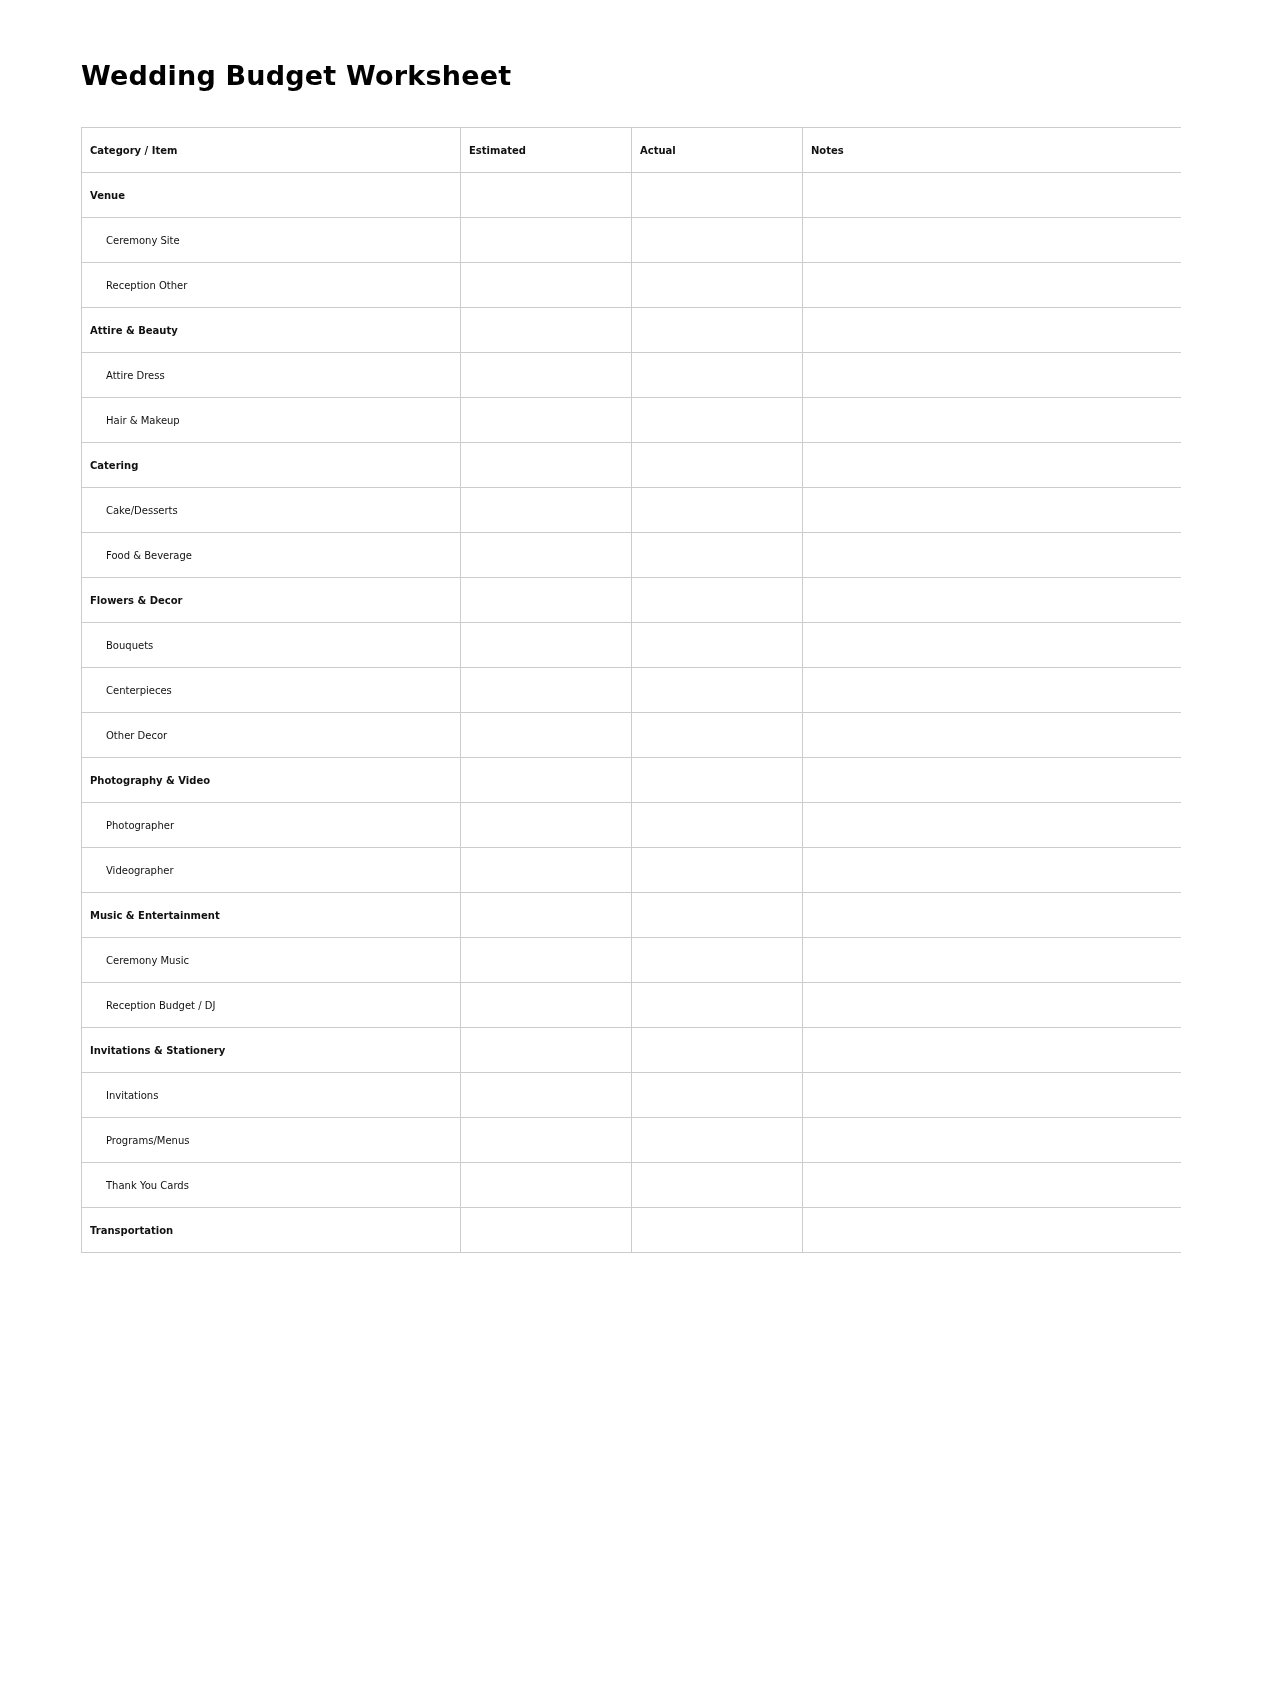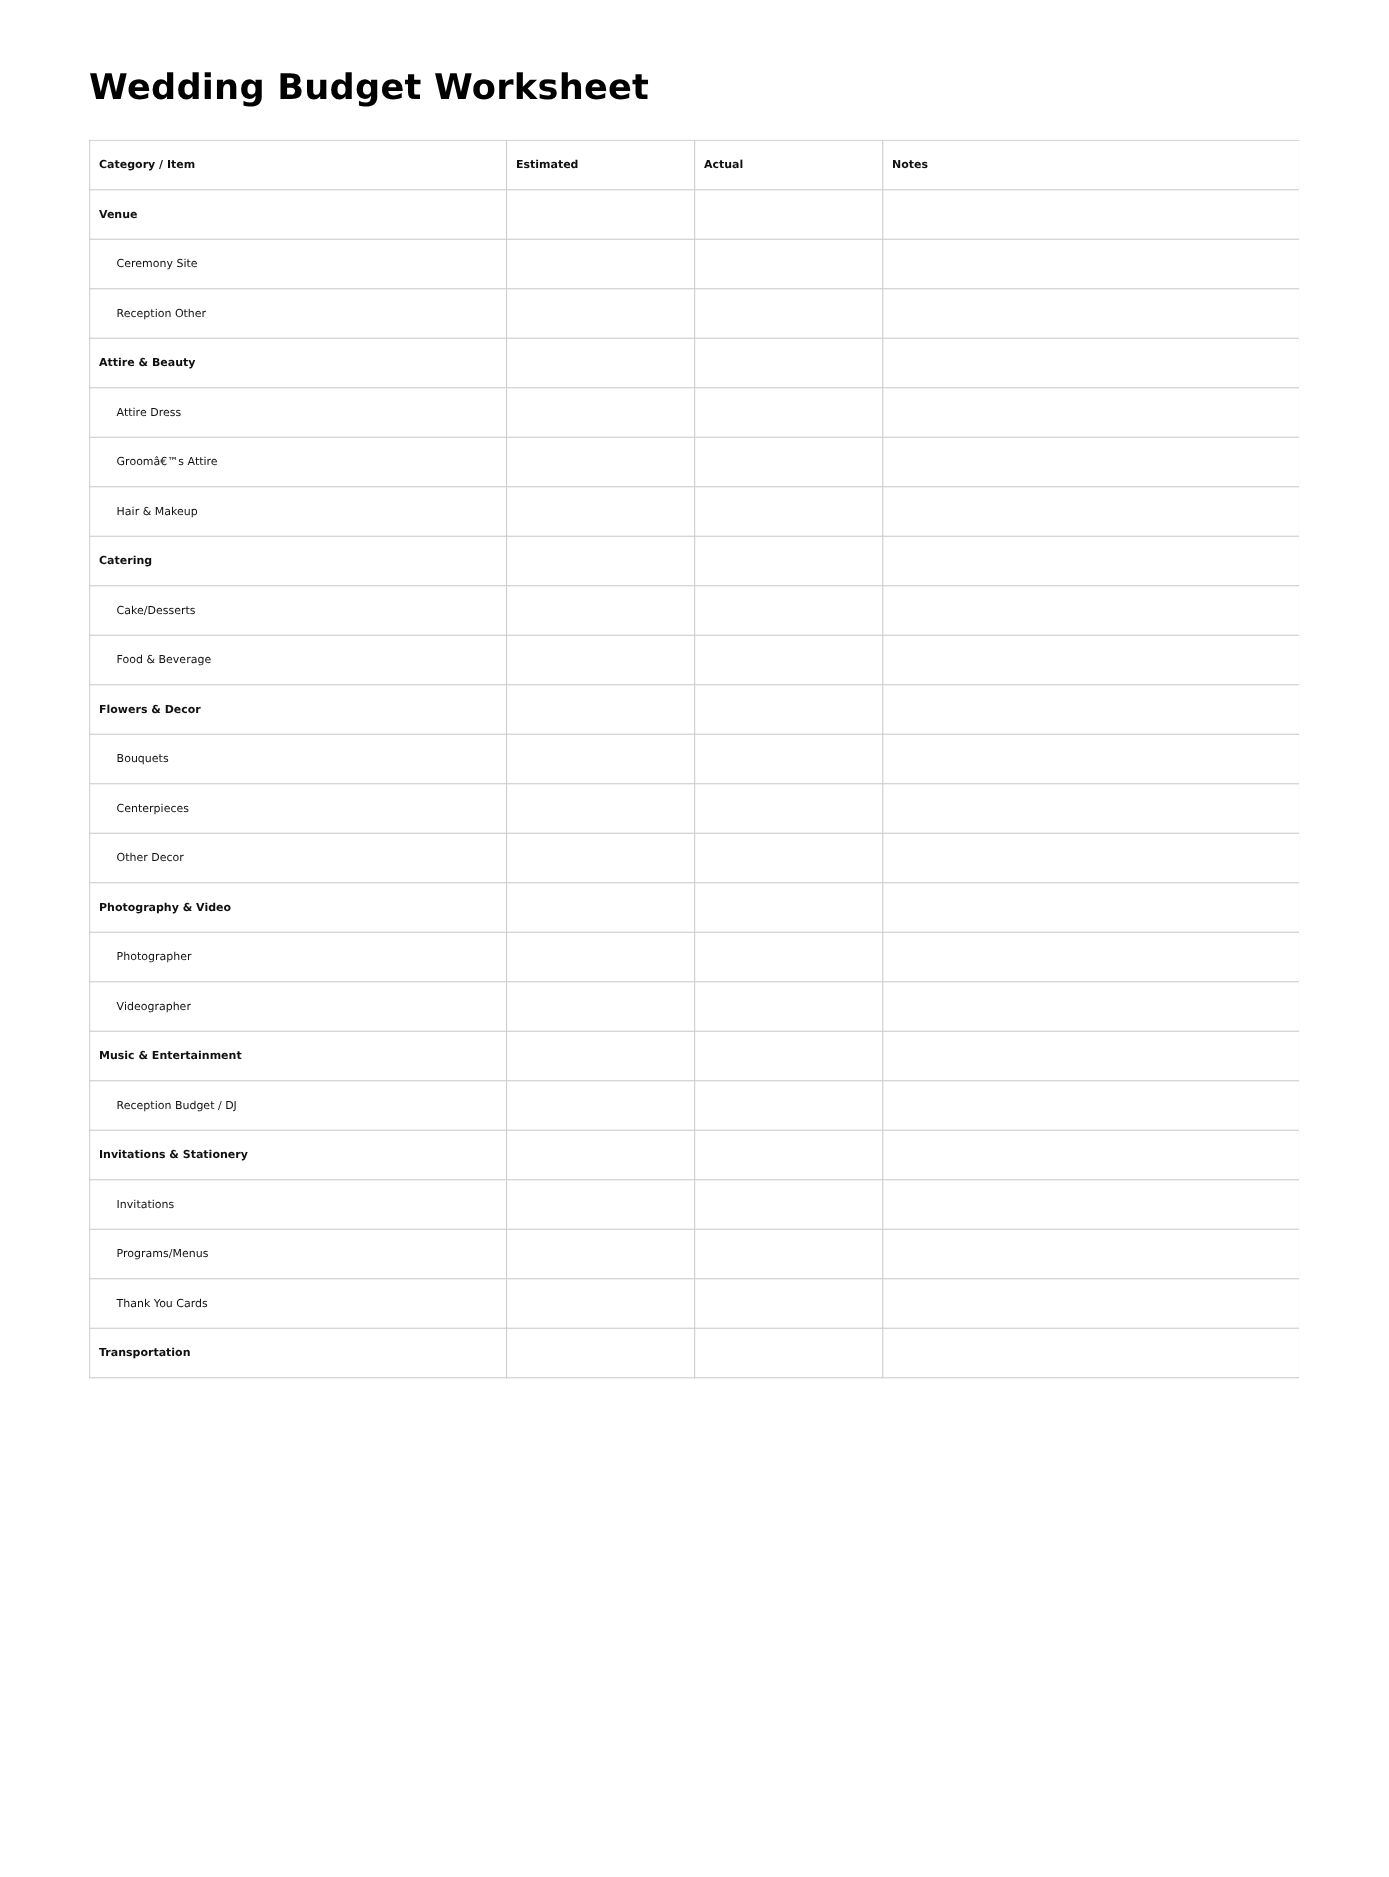--- a/index.html
+++ b/index.html
@@ -2,21 +2,21 @@
 <html><head>
   <meta charset="utf-8">
   <style>
     html, body { margin: 0; padding: 0; background: #ffffff; }
     body {
       width: 1263px; height: 1706px; position: relative; overflow: hidden;
       font-family: "DejaVu Sans", "Liberation Sans", sans-serif; color: #111;
     }
     .title {
       position: absolute; left: 81px; top: 60px; margin: 0;
-      font-size: 32px; font-weight: bold; letter-spacing: 0.2px; color: #000;
+      font-size: 27px; font-weight: bold; letter-spacing: 0.2px; color: #000;
     }
     .table-clip {
       position: absolute; left: 81px; top: 127px; width: 1100px; height: 1173px;
       overflow: hidden;
     }
     table {
       border-collapse: collapse; width: 1100px; table-layout: fixed;
       font-size: 10px;
     }
     col.c1 { width: 379px; } col.c2 { width: 171px; } col.c3 { width: 171px; } col.c4 { width: 379px; }
@@ -74,26 +74,20 @@
           <td></td>
           <td></td>
         </tr>
         <tr>
           <td class="item">Attire Dress</td>
           <td></td>
           <td></td>
           <td></td>
         </tr>
         <tr>
-          <td class="item">Groomâ€™s Attire</td>
-          <td></td>
-          <td></td>
-          <td></td>
-        </tr>
-        <tr>
           <td class="item">Hair &amp; Makeup</td>
           <td></td>
           <td></td>
           <td></td>
         </tr>
         <tr>
           <td class="cat">Catering</td>
           <td></td>
           <td></td>
           <td></td>
@@ -147,20 +141,26 @@
           <td></td>
         </tr>
         <tr>
           <td class="item">Videographer</td>
           <td></td>
           <td></td>
           <td></td>
         </tr>
         <tr>
           <td class="cat">Music &amp; Entertainment</td>
+          <td></td>
+          <td></td>
+          <td></td>
+        </tr>
+        <tr>
+          <td class="item">Ceremony Music</td>
           <td></td>
           <td></td>
           <td></td>
         </tr>
         <tr>
           <td class="item">Reception Budget / DJ</td>
           <td></td>
           <td></td>
           <td></td>
         </tr>

